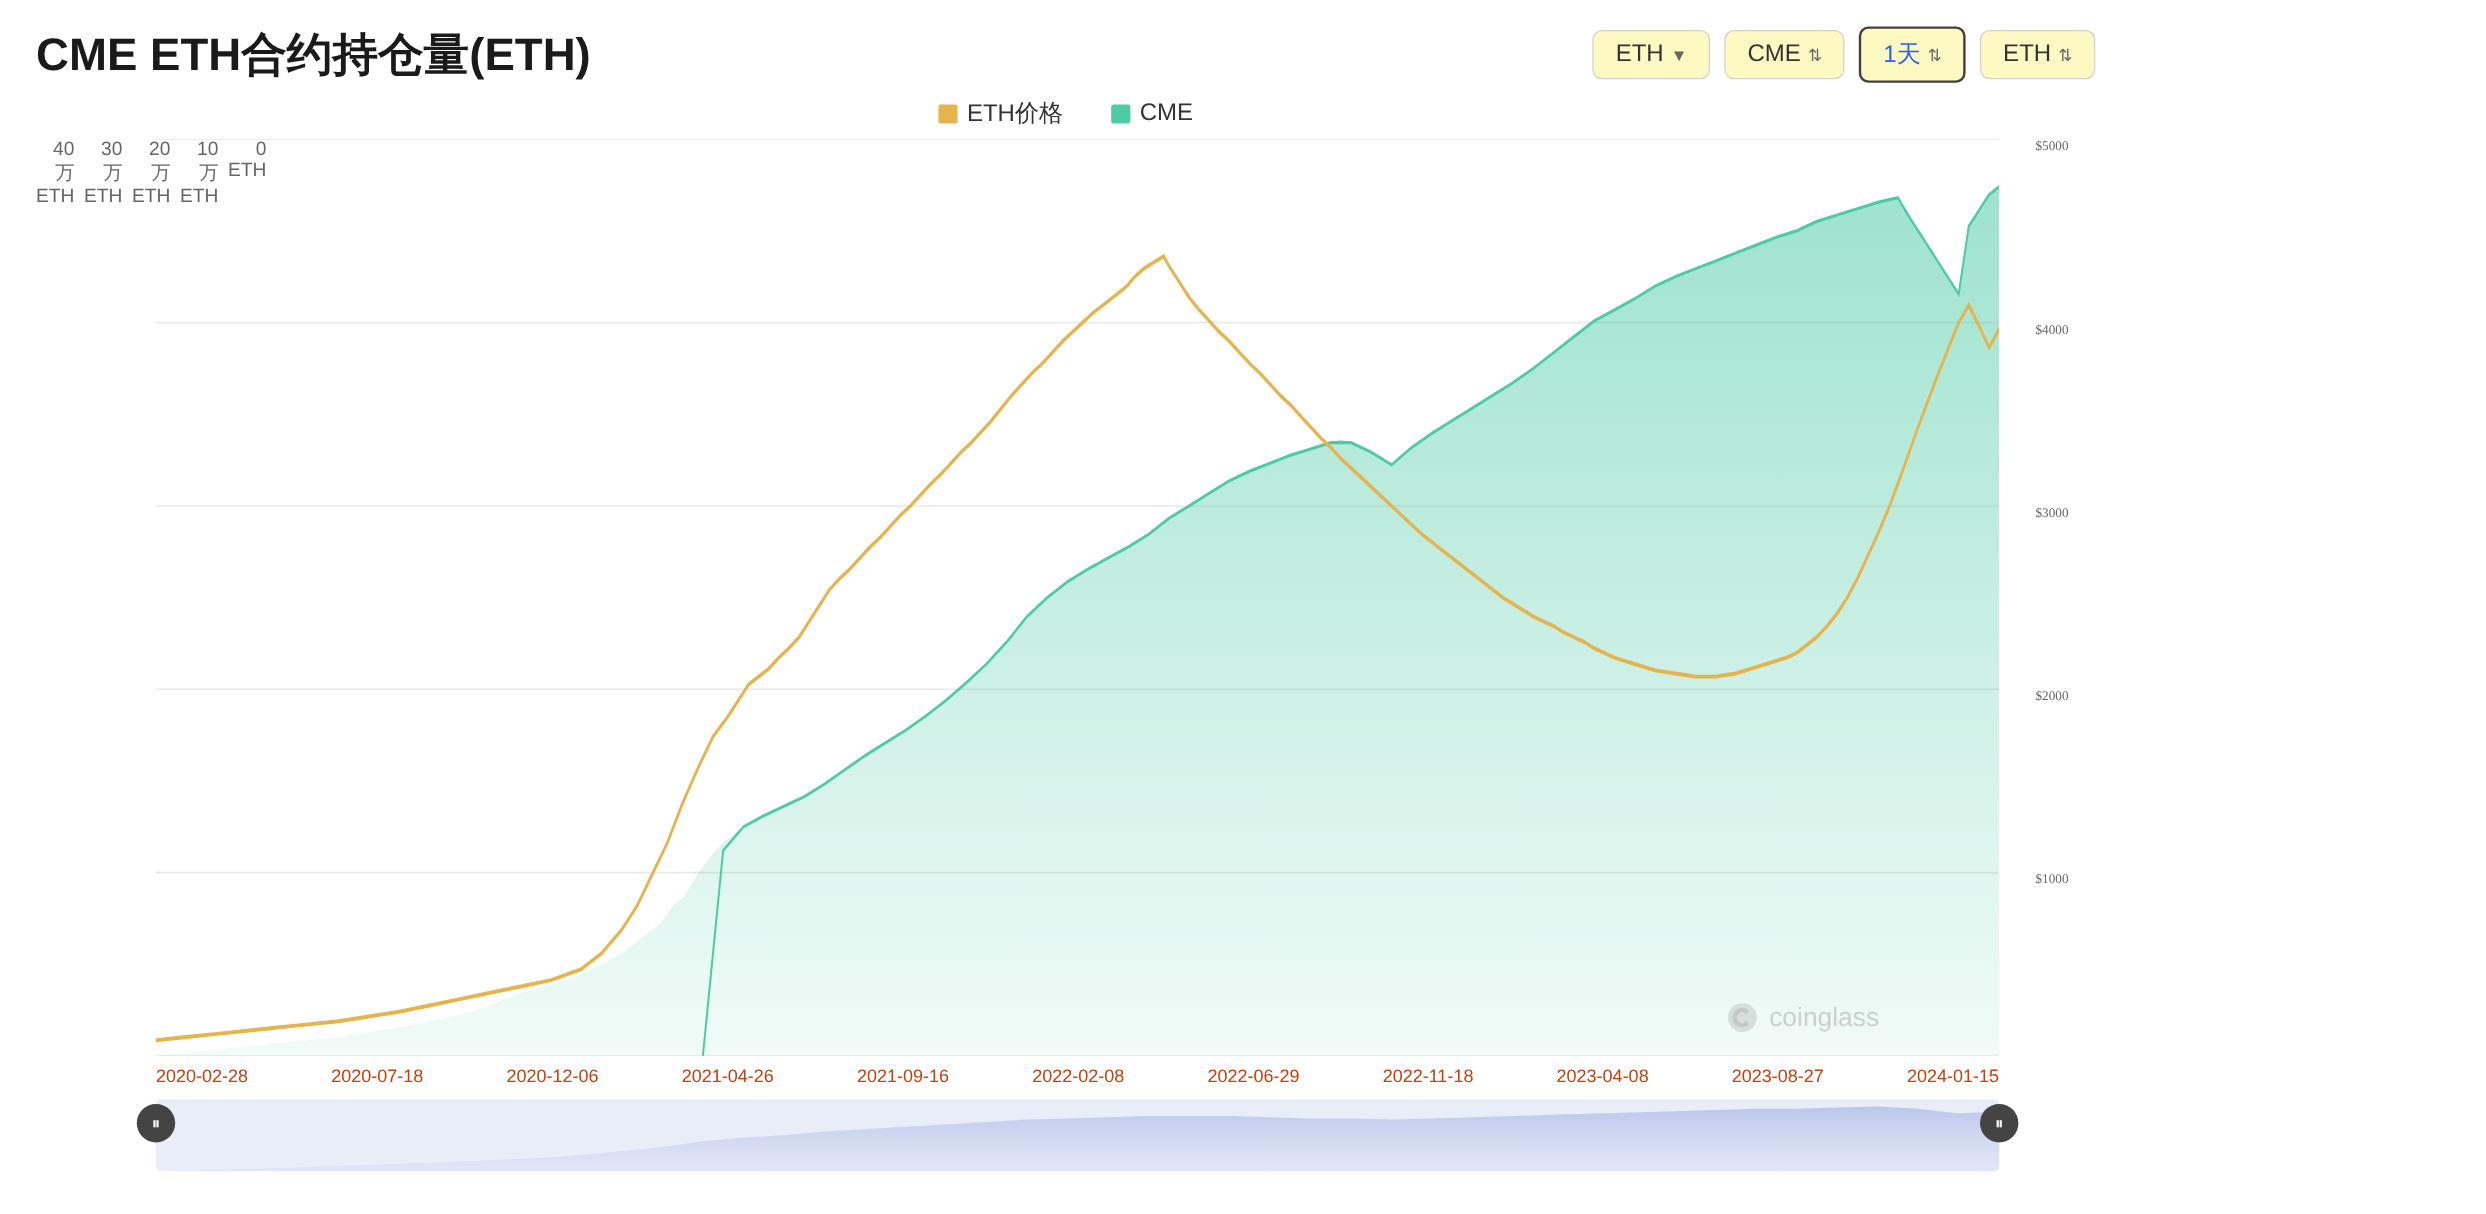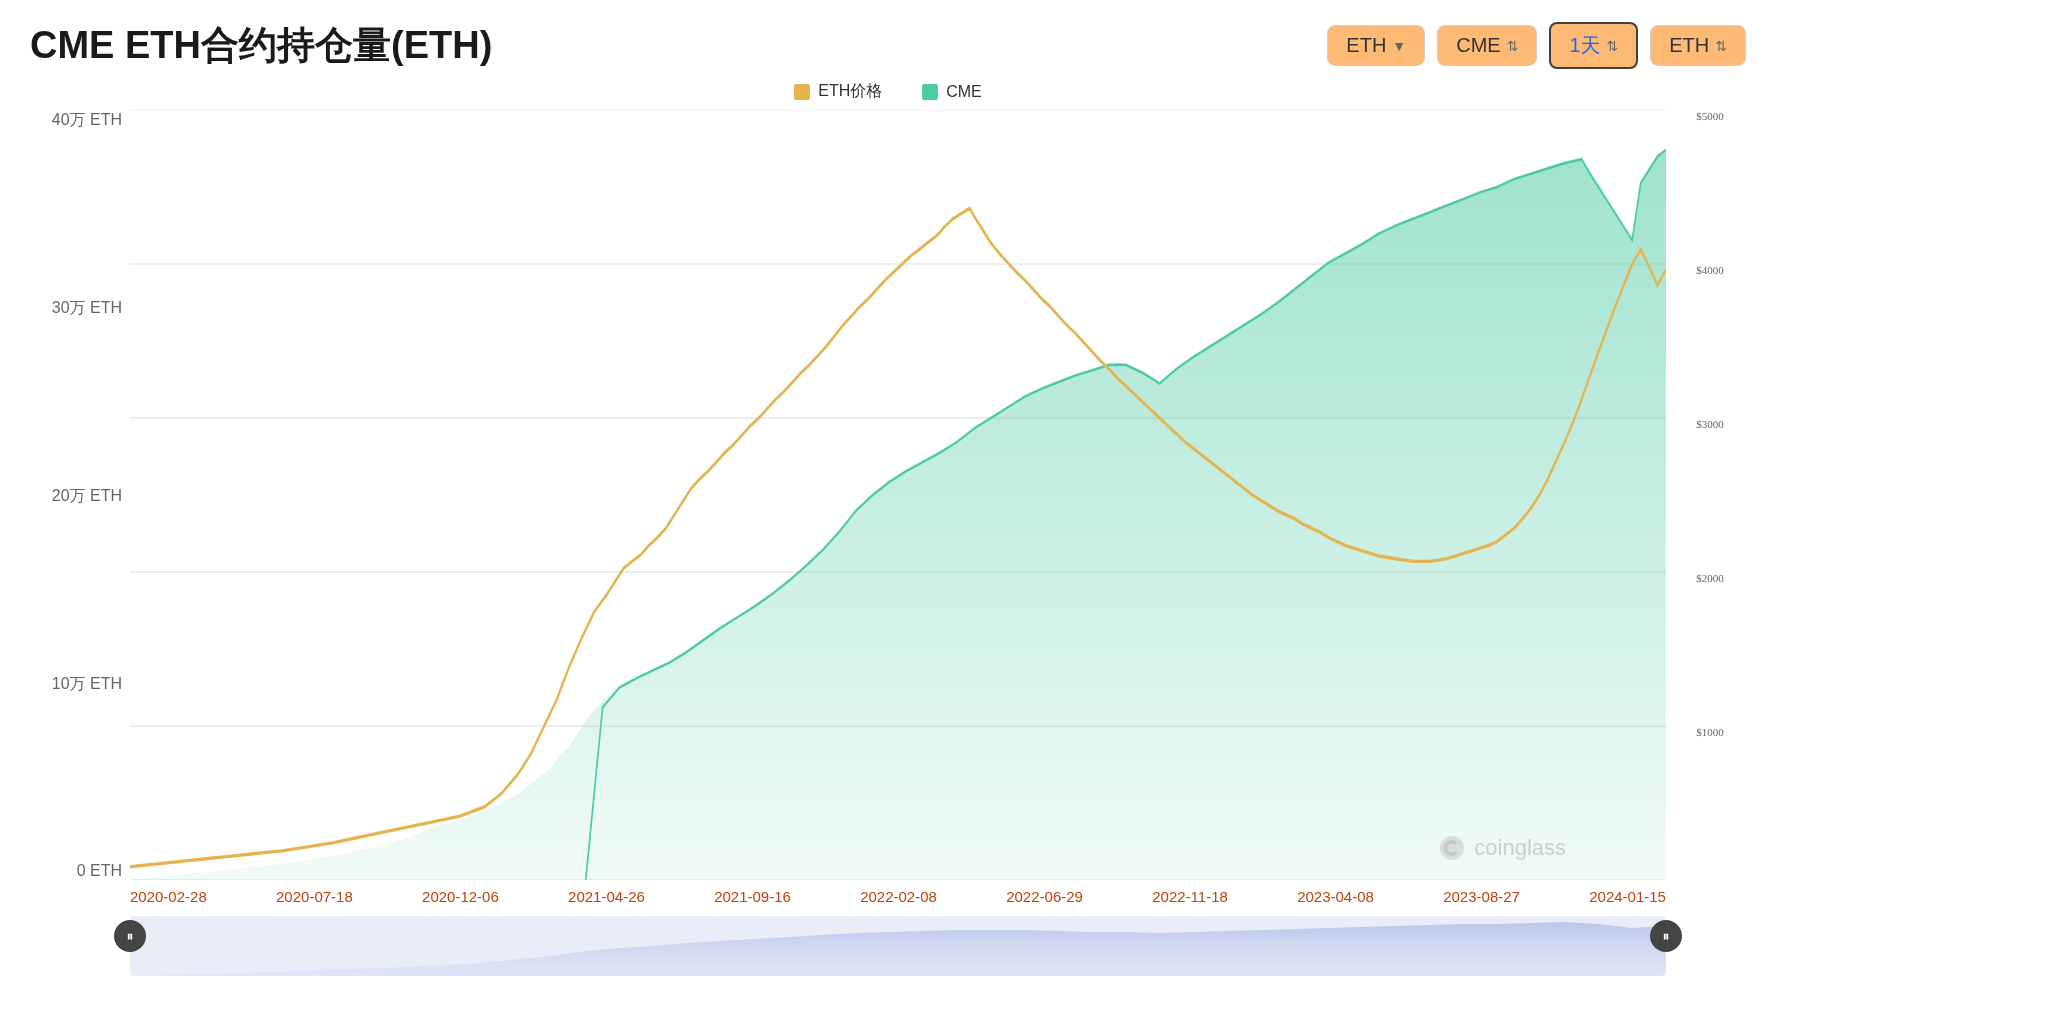--- a/index.html
+++ b/index.html
@@ -34,21 +34,21 @@
       gap: 12px;
       align-items: center;
     }
     .control-btn {
       display: flex;
       align-items: center;
       gap: 6px;
       padding: 8px 18px;
       border: 1px solid #d0d0d0;
       border-radius: 8px;
-      background: #fdba74;
+      background: #fef9c3;
       font-size: 20px;
       color: #333;
       cursor: pointer;
     }
     .control-btn.active {
       border: 2px solid #404040;
       color: #2563eb;
     }
     .control-btn .arrow {
       font-size: 14px;
@@ -57,37 +57,36 @@
     .legend {
       display: flex;
       justify-content: center;
       gap: 40px;
       margin-bottom: 8px;
     }
     .legend-item {
       display: flex;
       align-items: center;
       gap: 8px;
-      font-size: 16px;
+      font-size: 20px;
       color: #333;
     }
     .legend-dot {
       width: 16px;
       height: 16px;
       border-radius: 2px;
     }
     .chart-area {
       flex: 1;
       position: relative;
       display: flex;
     }
     .y-axis-left {
       width: 100px;
       display: flex;
-      flex-direction: column;
       justify-content: space-between;
       padding-bottom: 30px;
       padding-top: 0;
     }
     .y-axis-right {
       width: 80px;
       display: flex;
       flex-direction: column;
       justify-content: space-between;
       padding-bottom: 30px;

